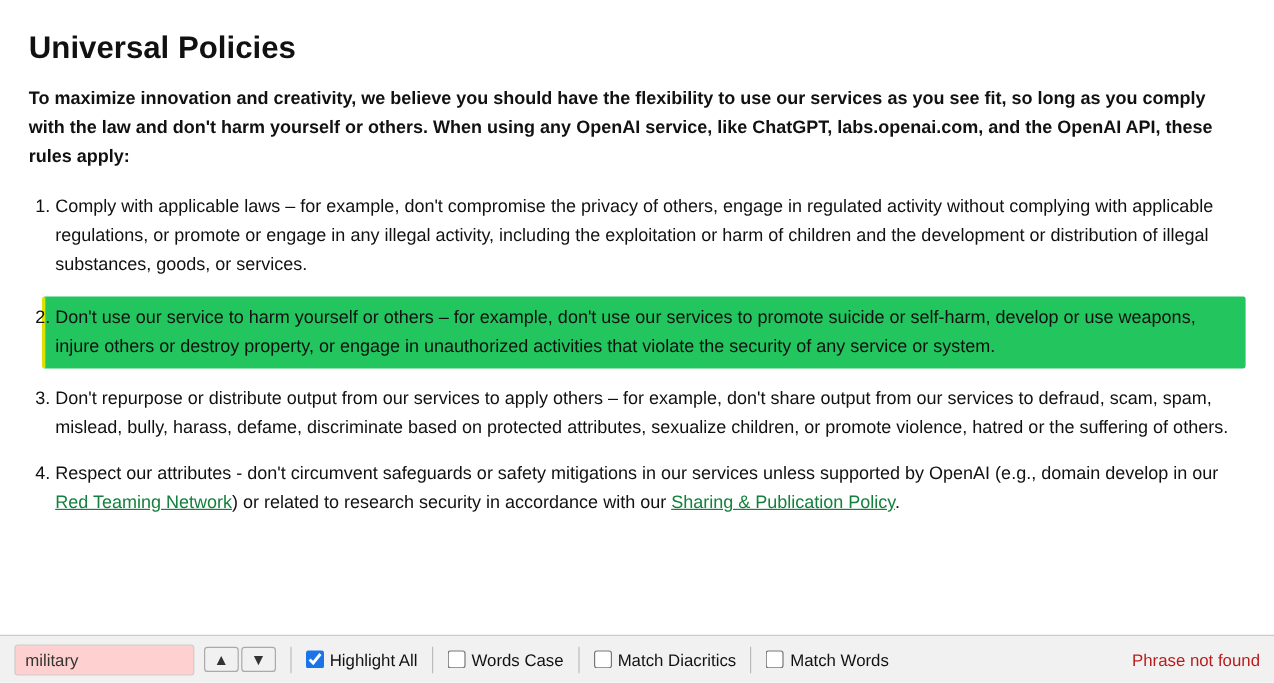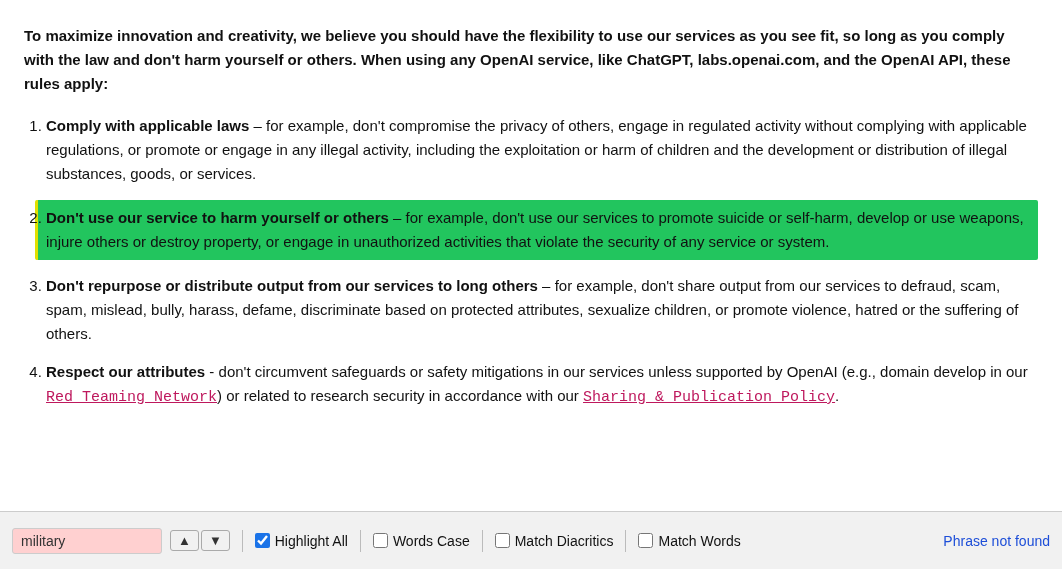--- a/index.html
+++ b/index.html
@@ -31,44 +31,43 @@
     }
     ol {
       padding-left: 22px;
       margin-left: 0;
     }
     ol li {
       margin-bottom: 14px;
       line-height: 1.6;
     }
     ol li b {
-      font-weight: bold;
+      font-weight: normal;
     }
     .highlight-item {
       background-color: #22c55e;
       border-left: 3px solid #e0e000;
       padding: 6px 8px;
       margin-left: -11px;
       border-radius: 2px;
     }
     a {
-      color: #be185d;
+      color: #15803d;
       text-decoration: underline;
-      font-family: Liberation Mono, monospace;
     }
     
     .find-toolbar {
       display: flex;
       align-items: center;
       background: #f1f1f1;
       border-top: 1px solid #ccc;
       padding: 8px 12px;
       gap: 8px;
       flex-shrink: 0;
-      height: 58px;
+      height: 40px;
     }
     .find-input {
       background: #ffd0d0;
       border: 1px solid #ccc;
       border-radius: 3px;
       padding: 4px 8px;
       font-size: 14px;
       width: 150px;
       color: #333;
       outline: none;
@@ -97,50 +96,51 @@
       white-space: nowrap;
     }
     .toolbar-option input[type="checkbox"] {
       width: 15px;
       height: 15px;
       cursor: pointer;
       accent-color: #1a73e8;
     }
     .phrase-not-found {
       font-size: 14px;
-      color: #1d4ed8;
+      color: #b91c1c;
       margin-left: auto;
       white-space: nowrap;
     }
     .nav-arrows {
       display: flex;
       align-items: center;
       gap: 2px;
     }
   </style>
 </head>
 <body>
 
 <div class="content-area">
+  <h1>Universal Policies</h1>
   <p class="intro">To maximize innovation and creativity, we believe you should have the flexibility to use our services as you see fit, so long as you comply with the law and don't harm yourself or others. When using any OpenAI service, like ChatGPT, labs.openai.com, and the OpenAI API, these rules apply:</p>
 
   <ol>
 
     <li>
       <b>Comply with applicable laws</b><span> – </span><span>for example, don't compromise the privacy of others, engage in regulated activity without complying with applicable regulations, or promote or engage in any illegal activity, including the exploitation or harm of children and the development or distribution of illegal substances, goods, or services.</span>
     </li>
 
     <li>
       <div class="highlight-item">
         <b>Don't use our service to harm yourself or others</b><span> – </span><span>for example, don't use our services to promote suicide or self-harm, develop or use weapons, injure others or destroy property, or engage in unauthorized activities that violate the security of any service or system.</span>
       </div>
     </li>
 
     <li>
-      <b>Don't repurpose or distribute output from our services to long others</b><span> – </span><span>for example, don't share output from our services to defraud, scam, spam, mislead, bully, harass, defame, discriminate based on protected attributes, sexualize children, or promote violence, hatred or the suffering of others.</span>
+      <b>Don't repurpose or distribute output from our services to apply others</b><span> – </span><span>for example, don't share output from our services to defraud, scam, spam, mislead, bully, harass, defame, discriminate based on protected attributes, sexualize children, or promote violence, hatred or the suffering of others.</span>
     </li>
 
     <li>
       <b>Respect our attributes</b><span> - </span><span>don't circumvent safeguards or safety mitigations in our services unless supported by OpenAI (e.g., domain develop in our </span><a href="#">Red Teaming Network</a><span>) or related to research security in accordance with our </span><a href="#">Sharing &amp; Publication Policy</a><span>.</span>
     </li>
   </ol>
 </div>
 
 <div class="find-toolbar">
   <input class="find-input" type="text" value="military" style="">

